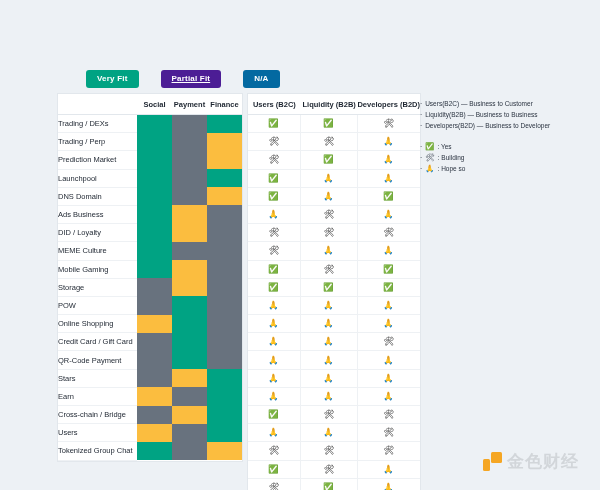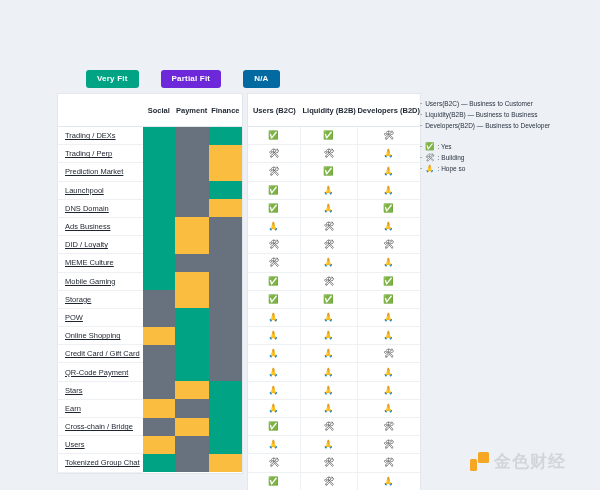--- a/index.html
+++ b/index.html
@@ -27,21 +27,21 @@
     font-size: 8px;
     font-weight: bold;
     color: #ffffff;
     border-radius: 3px;
     padding: 5px 11px;
     line-height: 1;
     letter-spacing: .2px;
     white-space: nowrap;
   }
   .pill.teal   { background: #00a383; }
-  .pill.amber  { background: #6d28d9; }
+  .pill.amber  { background: #4c1d95; text-decoration: underline; }
   .pill.gray   { background: #0369a1; }
 
   
   #matrix-wrap {
     position: absolute;
     left: 58px;
     top: 94px;
     display: flex;
     align-items: flex-start;
     gap: 6px;
@@ -49,44 +49,42 @@
   table {
     border-collapse: collapse;
     background: #ffffff;
     box-shadow: 0 0 0 1px #e2e7ec;
   }
   th, td {
     padding: 0;
     margin: 0;
   }
   thead th {
-    height: 32px;
+    height: 20px;
     font-size: 7.5px;
     font-weight: bold;
     color: #1d2530;
     background: #ffffff;
     border-bottom: 1px solid #e2e7ec;
     text-align: center;
     white-space: nowrap;
   }
 
   
   #left-table { width: 184px; }
   #left-table th.rowhead-col { width: 79px; }
   #left-table th.cat-col     { width: 35px; }
   #left-table td.rowlabel {
     width: 79px;
     height: 17.2px;
     font-size: 7.5px;
     color: #1d2530;
-    padding-left: 7px;
     border-bottom: 1px solid #eef1f4;
     background: #ffffff;
     white-space: nowrap;
-    text-decoration: underline;
   }
   #left-table td.swatch {
     width: 35px;
     height: 17.2px;
   }
   .c-teal  { background: #00a383; }
   .c-amber { background: #fbbd3f; }
   .c-gray  { background: #68727e; }
 
   
@@ -126,21 +124,21 @@
   .bullet {
     color: #2a3340;
     font-size: 6.5px;
     line-height: 11px;
   }
   .legend-row .lg-glyph { font-size: 7.5px; }
 
   
   #watermark {
     position: absolute;
-    left: 470px;
+    left: 483px;
     top: 452px;
     display: flex;
     align-items: center;
     gap: 5px;
   }
   #wm-logo {
     width: 19px;
     height: 19px;
     position: relative;
   }

